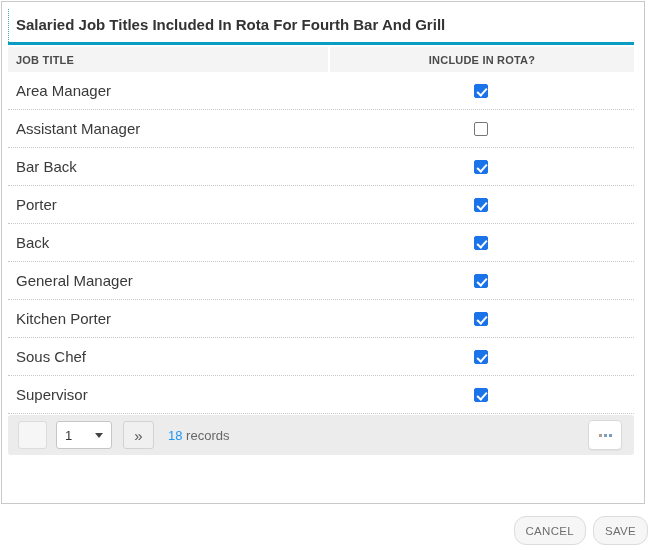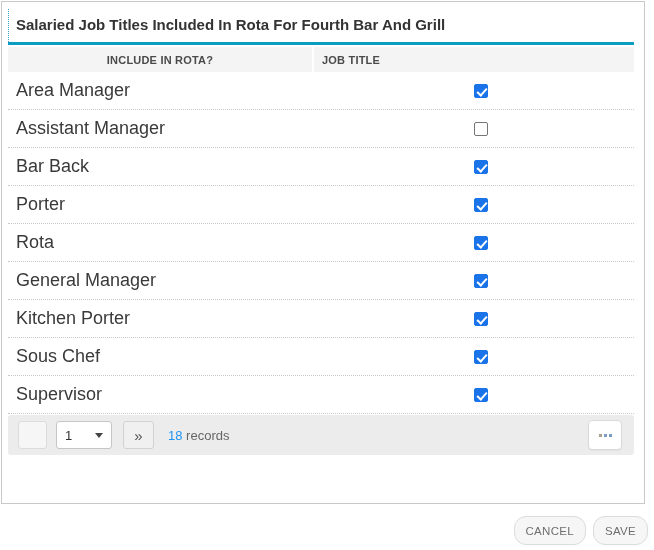--- a/index.html
+++ b/index.html
@@ -35,21 +35,21 @@
   }
   .th.col-title{flex:0 0 320px;padding-left:8px;box-sizing:border-box;}
   .th.col-include{flex:1;justify-content:center;}
   
   .row{
     display:flex;align-items:center;height:37px;
     border-bottom:1px dotted #c8c8c8;
   }
   .cell-title{
     flex:0 0 320px;padding-left:8px;box-sizing:border-box;
-    font-size:18px;color:#3a3a3a;
+    font-size:15px;color:#3a3a3a;
   }
   .cell-include{flex:1;display:flex;justify-content:center;}
   
   .cb{
     width:14px;height:14px;box-sizing:border-box;border-radius:2px;
     background:#fff;border:1px solid #767676;position:relative;cursor:pointer;
   }
   .cb.checked{background:var(--cb-blue);border-color:var(--cb-blue);}
   .cb.checked::after{
     content:"";position:absolute;left:4px;top:1px;width:4px;height:8px;
@@ -110,22 +110,22 @@
 <body>
 
 <div class="panel">
 
   <div class="title-block">
     <h2>Salaried Job Titles Included In Rota For Fourth Bar And Grill</h2>
   </div>
   <div class="teal-rule"></div>
 
   <div class="thead">
+    <div class="th col-title">JOB TITLE</div>
     <div class="th col-include">INCLUDE IN ROTA?</div>
-    <div class="th col-title">JOB TITLE</div>
   </div>
 
   <div id="table-body">
     <div class="row">
       <div class="cell-title">Area Manager</div>
       <div class="cell-include">
         <span class="cb checked"></span>
       </div>
     </div>
 
@@ -145,21 +145,21 @@
 
     <div class="row">
       <div class="cell-title">Porter</div>
       <div class="cell-include">
         <span class="cb checked"></span>
       </div>
     </div>
 
 
     <div class="row">
-      <div class="cell-title">Rota</div>
+      <div class="cell-title">Back</div>
       <div class="cell-include">
         <span class="cb checked"></span>
       </div>
     </div>
 
     <div class="row">
       <div class="cell-title">General Manager</div>
       <div class="cell-include">
         <span class="cb checked"></span>
       </div>

